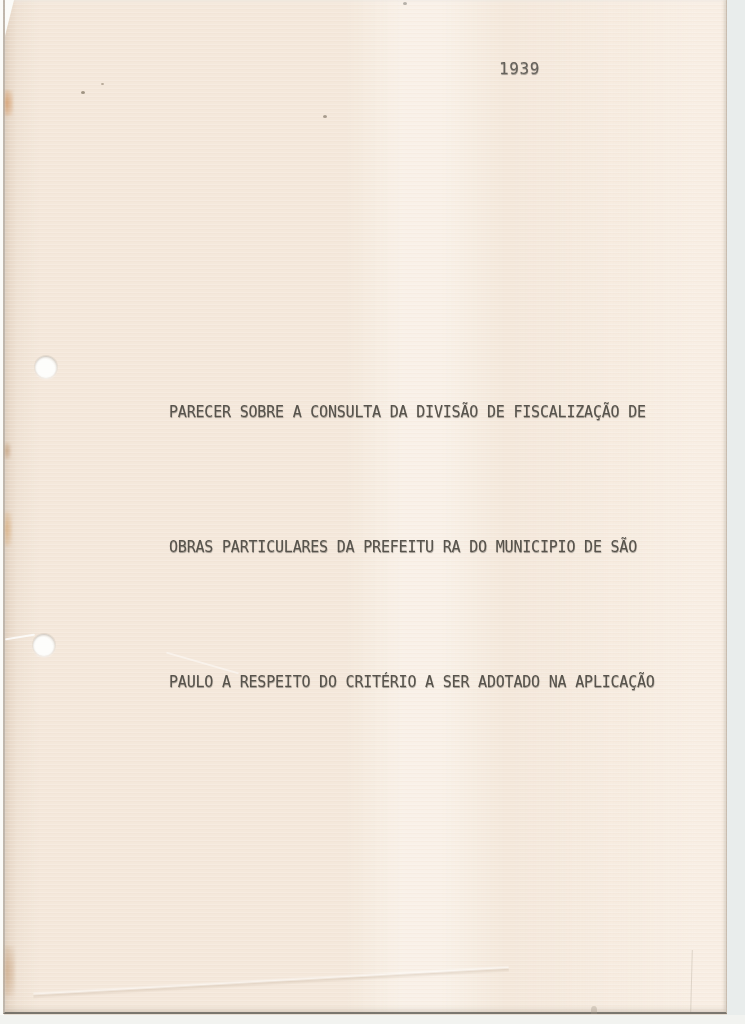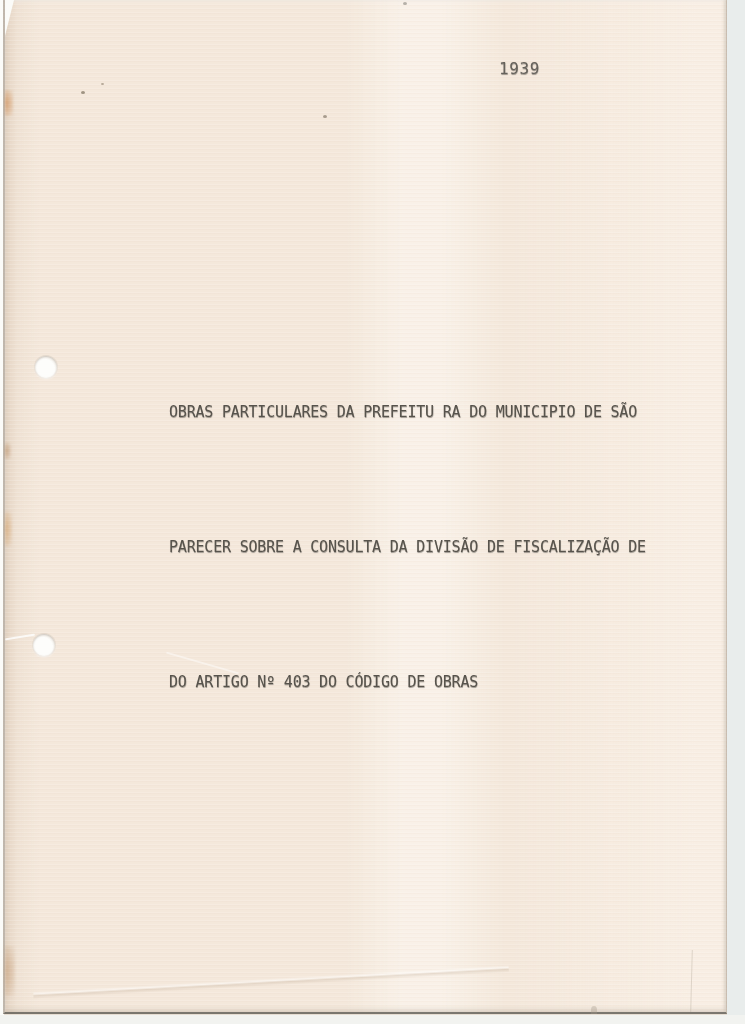--- a/index.html
+++ b/index.html
@@ -139,23 +139,23 @@
 </head>
 <body>
 
 <div class="scan-root">
 
   <div class="paper">
 
     <div class="typewriter year-label">1939</div>
 
     <div class="typewriter title-block">
+      <div>PARECER SOBRE A CONSULTA DA DIVISÃO DE FISCALIZAÇÃO DE</div>
       <div>OBRAS PARTICULARES DA PREFEITU RA DO MUNICIPIO DE SÃO</div>
-      <div>PARECER SOBRE A CONSULTA DA DIVISÃO DE FISCALIZAÇÃO DE</div>
-      <div>DO ARTIGO Nº 403 DO CÓDIGO DE OBRAS</div>
+      <div>PAULO A RESPEITO DO CRITÉRIO A SER ADOTADO NA APLICAÇÃO</div>
     </div>
 
 
     <div class="hole hole-top"></div>
     <div class="hole hole-bottom"></div>
 
     <div class="mark corner-notch"></div>
     <div class="mark speck-1"></div>
     <div class="mark speck-2"></div>
     <div class="mark speck-3"></div>

